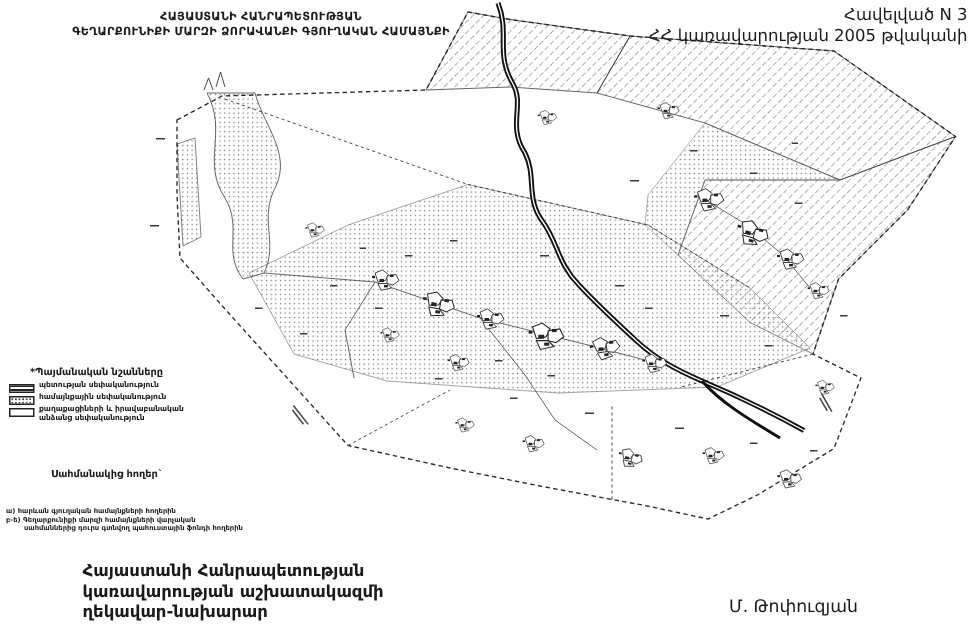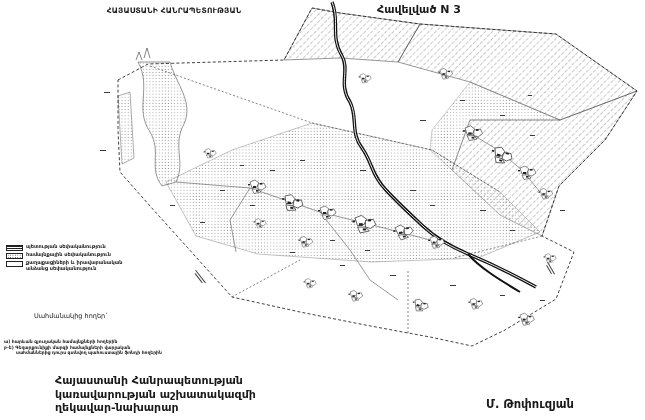--- a/index.html
+++ b/index.html
@@ -8,44 +8,44 @@
     position:relative; width:645px; height:420px; overflow:hidden;
     background:#ffffff; color:#1a1a1a;
     font-family:"DejaVu Sans", sans-serif;
     -webkit-font-smoothing:none;
   }
   .abs { position:absolute; }
 
   
   .title-block { left:18px; top:6px; width:312px; text-align:center;
     font-size:7.5px; font-weight:bold; line-height:9.5px; letter-spacing:0.2px; }
-  .annex-block { right:0px; top:3px; width:268px; text-align:left;
-    font-size:11px; font-weight:bold; line-height:13.5px; }
+  .annex-block { right:0px; top:3px; width:268px; text-align:right;
+    font-size:11px; font-weight:normal; line-height:13.5px; }
 
   
   .map-wrap { left:0; top:0; width:645px; height:420px; }
   .map-wrap svg { display:block; }
 
   
   .legend { left:6px; top:244px; width:160px; }
   .legend-header { margin-left:14px; font-size:6.5px; font-weight:bold; margin-bottom:3px; }
   .legend-row { display:flex; align-items:flex-start; margin-bottom:1.5px; }
   .sw { width:17px; height:6px; border:1px solid #222; flex:0 0 auto; margin-right:3px; margin-top:0.5px; background:#fff; }
   .sw-hatch { background:repeating-linear-gradient(180deg,#222 0 1px,#fff 1px 2.4px); }
   .sw-dots  { background-image:radial-gradient(#444 0.6px, transparent 0.75px); background-size:2.4px 2.4px; }
   .legend-label { font-size:5px; line-height:5.6px; font-weight:bold; }
 
   .adjacent { left:4px; top:312px; width:178px; }
-  .adjacent-header { margin-left:30px; font-size:6.5px; font-weight:normal; margin-bottom:19px; }
+  .adjacent-header { margin-left:30px; font-size:6.5px; font-weight:bold; margin-bottom:19px; }
   .adjacent-line { font-size:4.5px; line-height:5.6px; font-weight:bold; }
   .adjacent-line.indent { margin-left:12px; }
 
   
   .footer-left { left:55px; top:374px; font-size:11px; font-weight:bold; line-height:13.5px; }
-  .signature { left:486px; top:397px; font-size:11.5px; font-weight:bold; }
+  .signature { left:486px; top:397px; font-size:11.5px; font-weight:normal; }
 </style>
 </head>
 <body>
 
 <div class="abs map-wrap">
   <svg width="645" height="420" viewBox="0 0 645 420" xmlns="http://www.w3.org/2000/svg">
     <defs>
       <pattern id="pHatch" width="5" height="5" patternUnits="userSpaceOnUse" patternTransform="rotate(45)">
         <line x1="0" y1="0" x2="0" y2="5" stroke="#6a6a6a" stroke-width="0.8" stroke-dasharray="1.6 1.7"></line>
       </pattern>
@@ -159,27 +159,30 @@
 
     <g stroke="#333" stroke-width="0.6" fill="none">
       <path d="M136,60 l3,-8 l3,8"></path>
       <path d="M144,58 l3,-10 l3,10"></path>
     </g>
   </svg>
 </div>
 
 <div class="abs title-block">
   <div>ՀԱՅԱՍՏԱՆԻ ՀԱՆՐԱՊԵՏՈՒԹՅԱՆ</div>
+  <div>ԳԵՂԱՐՔՈՒՆԻՔԻ ՄԱՐԶԻ ՁՈՐԱՎԱՆՔԻ ԳՅՈՒՂԱԿԱՆ ՀԱՄԱՅՆՔԻ</div>
 </div>
 
 <div class="abs annex-block">
   <div>Հավելված N 3</div>
+  <div>ՀՀ կառավարության 2005 թվականի</div>
 </div>
 
 <div class="abs legend">
+  <div class="legend-header">*Պայմանական նշանները</div>
   <div class="legend-row">
     <span class="sw sw-hatch"></span>
     <span class="legend-label">պետության սեփականություն</span>
   </div>
   <div class="legend-row">
     <span class="sw sw-dots"></span>
     <span class="legend-label">համայնքային սեփականություն</span>
   </div>
   <div class="legend-row">
     <span class="sw"></span>

